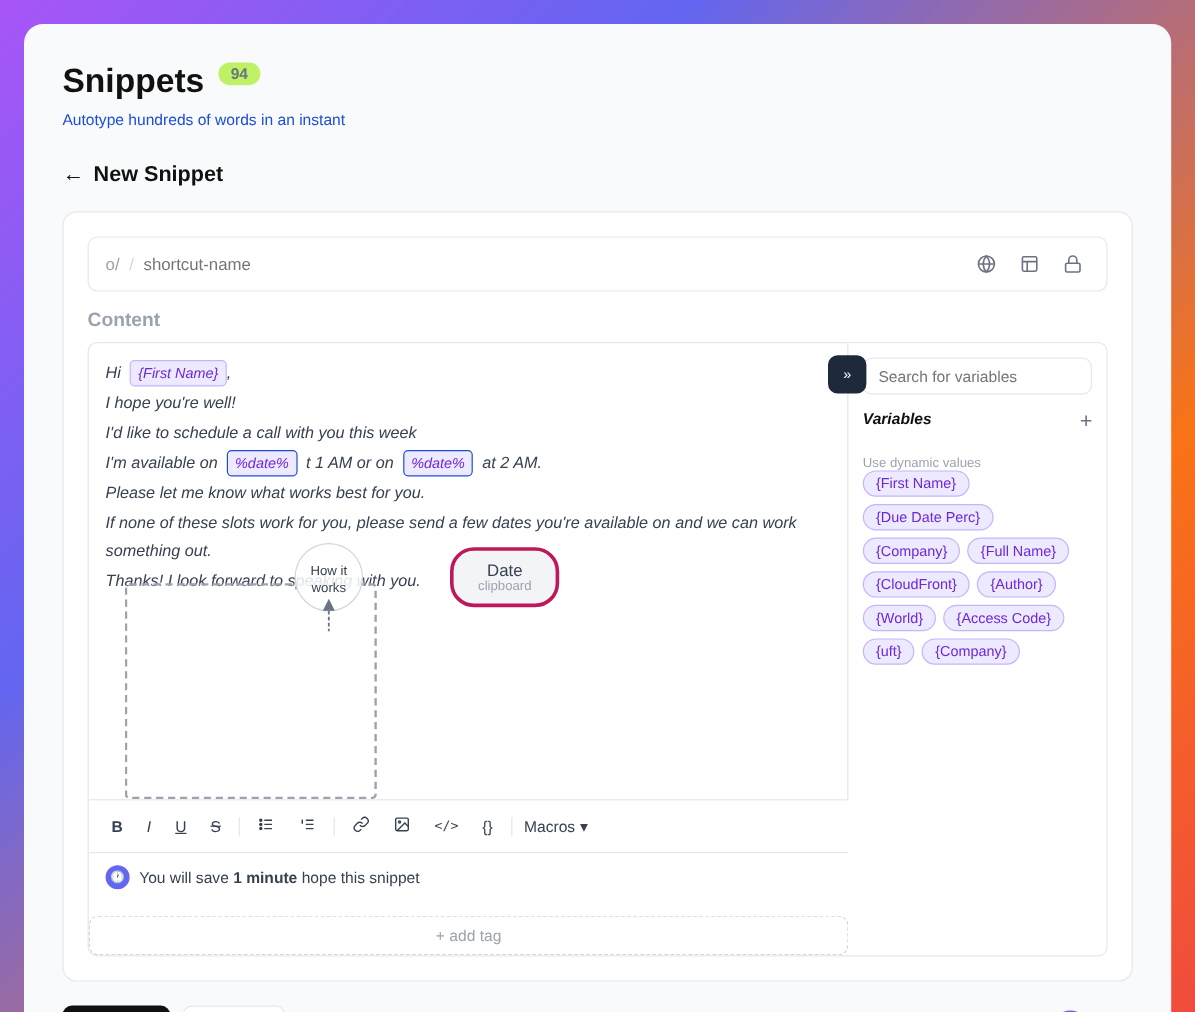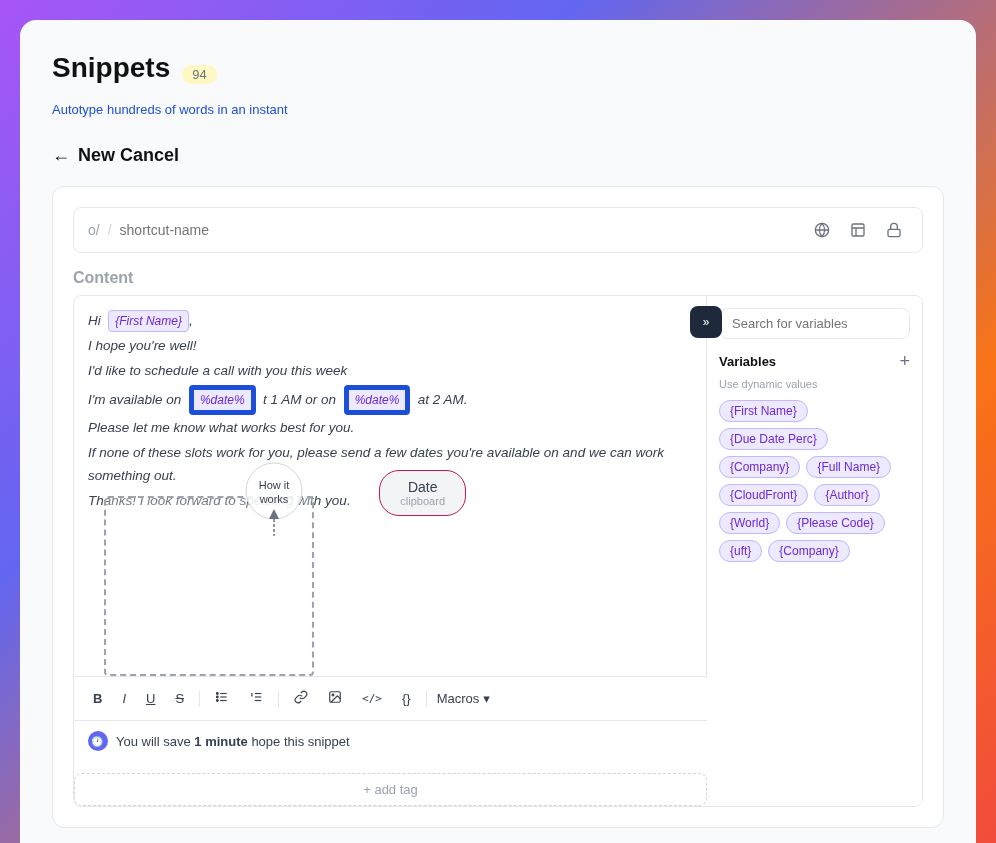--- a/index.html
+++ b/index.html
@@ -20,38 +20,38 @@
       width: 960px;
       min-height: 810px;
       padding: 32px;
       position: relative;
       overflow: hidden;
     }
 
     
     .page-header {
       display: flex;
-      align-items: flex-end;
+      align-items: flex-start;
       gap: 12px;
-      margin-bottom: 18px;
+      margin-bottom: 8px;
     }
 
     .page-title {
       font-size: 28px;
       font-weight: 700;
       color: #111;
     }
 
     .badge {
-      background: #fef9c3;
+      background: #bef264;
       color: #6b7280;
       border-radius: 20px;
       padding: 2px 10px;
       font-size: 13px;
-      font-weight: 400;
+      font-weight: 700;
     }
 
     .page-subtitle {
       color: #1d4ed8;
       font-size: 13px;
       margin-bottom: 28px;
     }
 
     
     .back-nav {
@@ -167,21 +167,21 @@
       color: #6d28d9;
       border-radius: 4px;
       padding: 0 6px;
       font-size: 12px;
       font-weight: 500;
     }
 
     .date-tag {
       display: inline-block;
       background: #ede9fe;
-      border: 5px solid #1d4ed8;
+      border: 1px solid #1d4ed8;
       color: #6d28d9;
       border-radius: 4px;
       padding: 0 6px;
       font-size: 12px;
       font-weight: 500;
     }
 
     
     .collapse-btn {
       position: absolute;
@@ -214,34 +214,33 @@
       padding: 7px 12px;
       font-size: 13px;
       color: #9ca3af;
       outline: none;
       margin-bottom: 12px;
     }
 
     .variables-header {
       display: flex;
       justify-content: space-between;
-      align-items: center;
-      margin-bottom: 6px;
+      margin-bottom: 18px;
+      font-style: italic;
     }
 
     .variables-title {
       font-size: 13px;
       font-weight: 600;
       color: #111;
     }
 
     .variables-subtitle {
       font-size: 11px;
       color: #9ca3af;
-      margin-bottom: 10px;
     }
 
     .add-var-btn {
       font-size: 18px;
       color: #6b7280;
       cursor: pointer;
       font-weight: 300;
     }
 
     .var-chips {
@@ -398,21 +397,21 @@
       top: 165px;
       pointer-events: none;
     }
 
     
     .date-tooltip {
       position: absolute;
       right: 240px;
       bottom: 160px;
       background: #f3f4f6;
-      border: 1px solid #be185d;
+      border: 3px solid #be185d;
       border-radius: 20px;
       padding: 8px 20px;
       font-size: 14px;
       color: #374151;
       display: flex;
       flex-direction: column;
       align-items: center;
       pointer-events: none;
     }
 
@@ -438,21 +437,21 @@
 <div class="app-window">
 
   <div class="page-header">
     <span class="page-title">Snippets</span>
     <span class="badge">94</span>
   </div>
   <div class="page-subtitle">Autotype hundreds of words in an instant</div>
 
   <div class="back-nav">
     <span class="back-arrow">←</span>
-    <span>New Cancel</span>
+    <span>New Snippet</span>
   </div>
 
   <div class="main-card">
 
     <div class="shortcut-row">
       <span class="shortcut-prefix">o/</span>
       <span class="shortcut-divider">/</span>
       <input class="shortcut-input" placeholder="shortcut-name" style="">
       <div class="shortcut-icons">
         <div class="icon-btn">
@@ -585,21 +584,21 @@
 
         <div class="var-chips">
 
           <span class="var-chip">{First Name}</span>
           <span class="var-chip">{Due Date Perc}</span>
           <span class="var-chip">{Company}</span>
           <span class="var-chip">{Full Name}</span>
           <span class="var-chip">{CloudFront}</span>
           <span class="var-chip">{Author}</span>
           <span class="var-chip">{World}</span>
-          <span class="var-chip">{Please Code}</span>
+          <span class="var-chip">{Access Code}</span>
           <span class="var-chip">{uft}</span>
           <span class="var-chip">{Company}</span>
         </div>
       </div>
 
     </div>
   </div>
 
   <div class="footer-row">
     <div class="footer-left">

